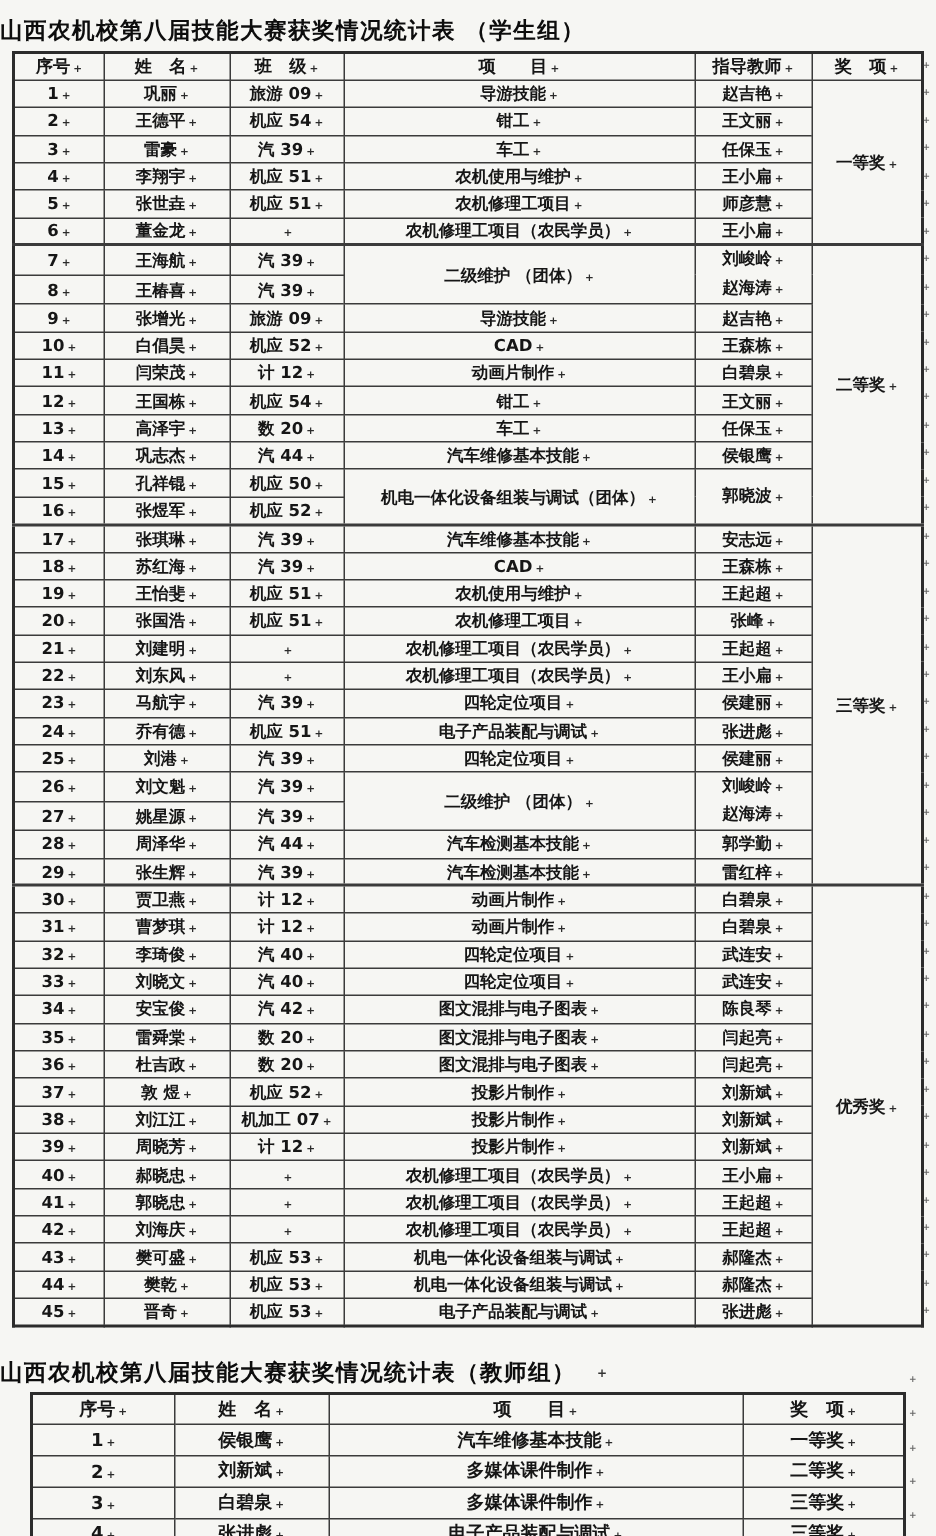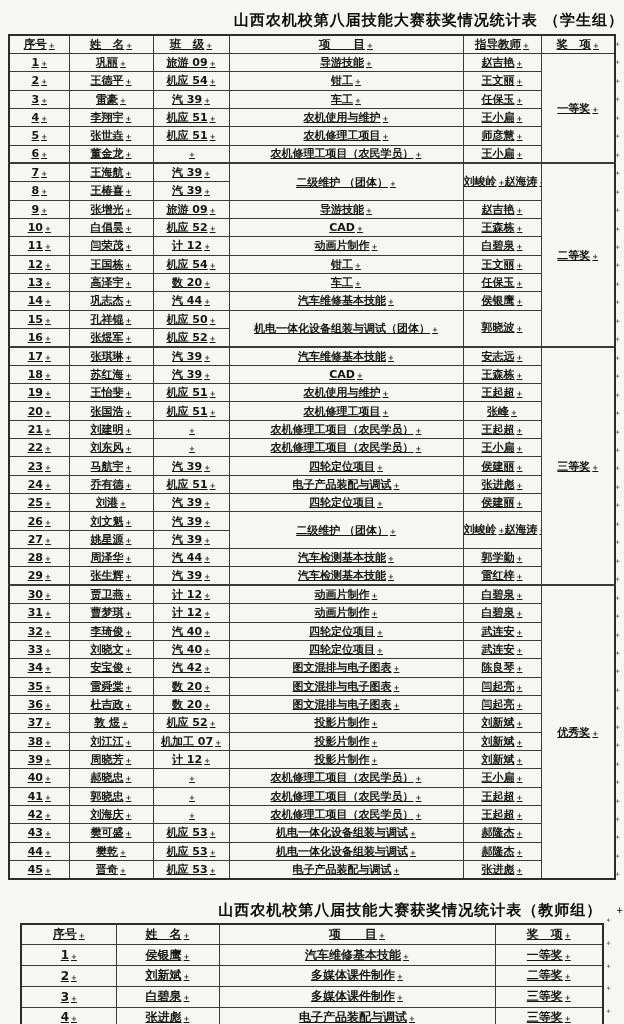--- a/index.html
+++ b/index.html
@@ -6,33 +6,32 @@
   body{
     width:624px;height:1024px;
     background:#f6f6f3;
     font-family:"DejaVu Sans",sans-serif;
     font-weight:bold;
     color:#161616;
     position:relative;
     overflow:hidden;
   }
   .doc-title{
-    text-align:right;
+    text-align:left;
     font-size:15px;
     font-weight:bold;
     letter-spacing:1px;
     color:#0d0d0d;
   }
   .title-student{padding-top:11px;}
   .title-teacher{padding-top:21px;}
   table{
     border-collapse:collapse;
     table-layout:fixed;
     background:transparent;
-    text-decoration:underline;
   }
   td,th{
     border:1px solid #3b3b3b;
     text-align:center;
     vertical-align:middle;
     padding:0;
     overflow:hidden;
     white-space:nowrap;
   }
   .student-table{
@@ -53,21 +52,21 @@
   th{font-size:11.5px;}
   .teacher-table th{font-size:12px;}
   .m{
     font-size:7px;
     margin-left:2px;
     vertical-align:baseline;
     color:#2a2a2a;
   }
   .tch-lines{
     display:flex;
-    flex-direction:row;
+    flex-direction:column;
     justify-content:space-around;
     height:100%;
   }
   .tch-lines div{line-height:17px;}
   .edge-marks{
     position:absolute;
     display:flex;
     flex-direction:column;
     justify-content:space-between;
     align-items:center;

